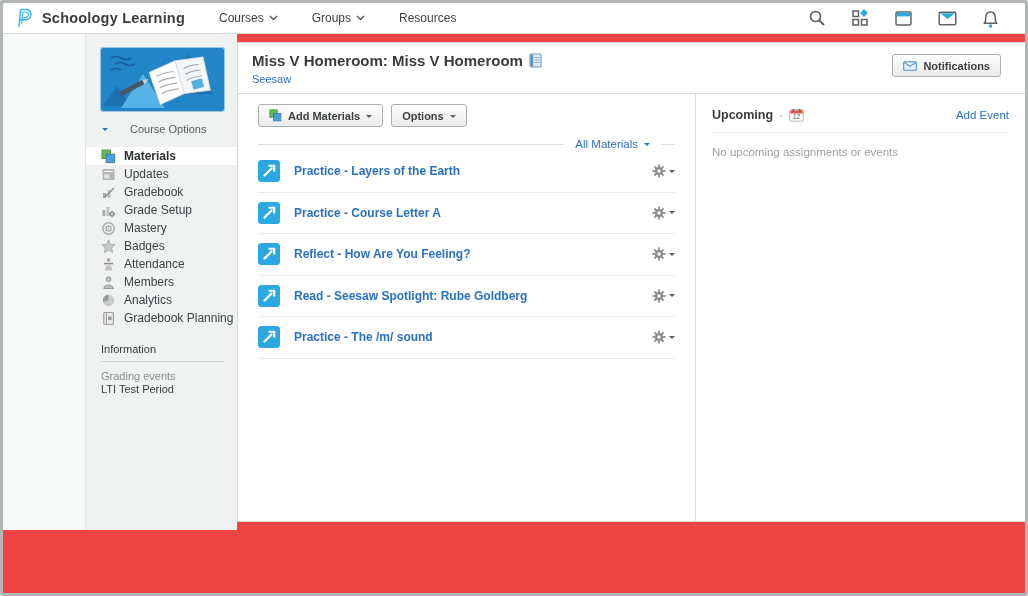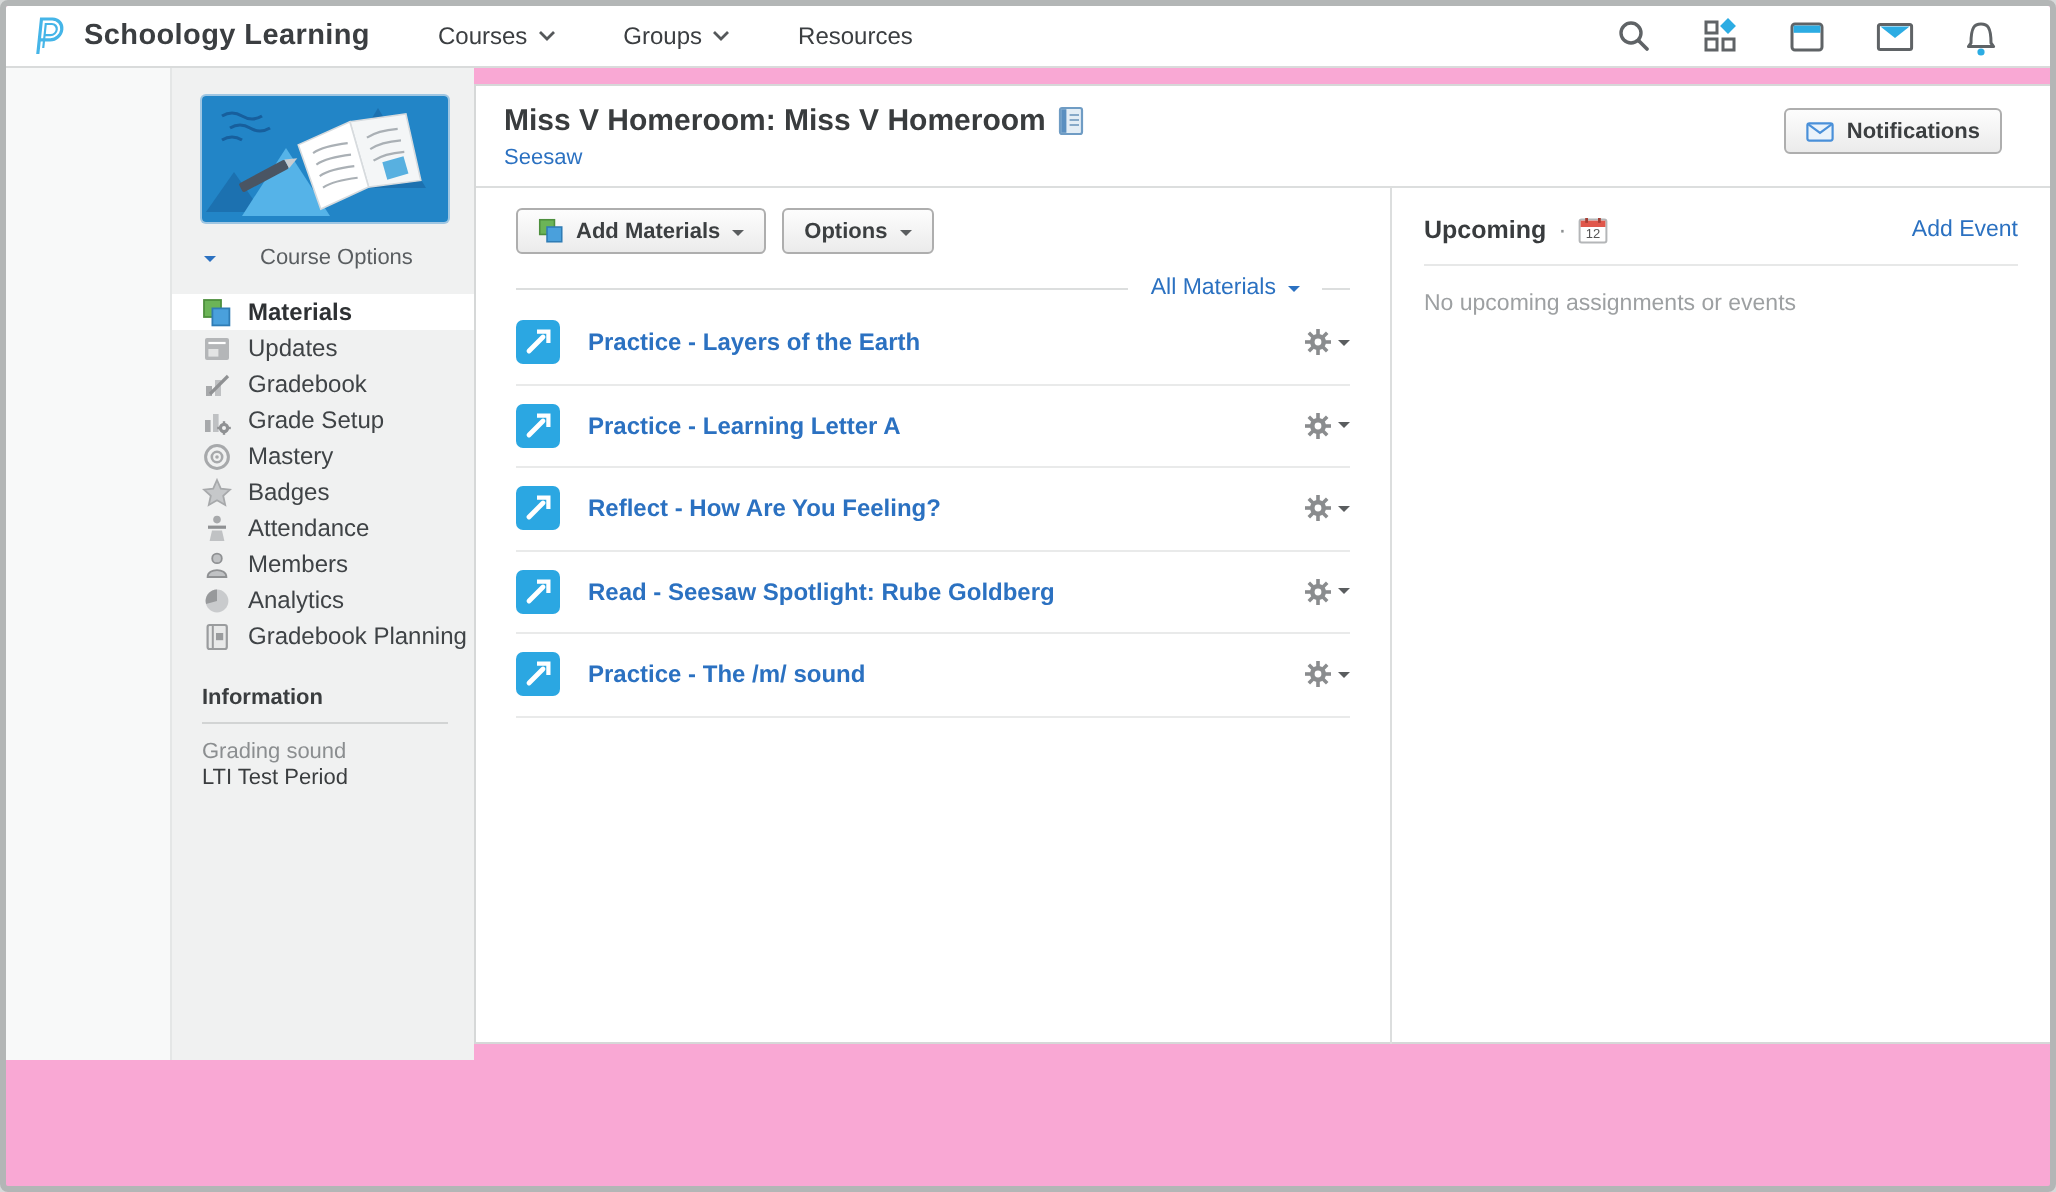--- a/index.html
+++ b/index.html
@@ -1,19 +1,19 @@
 <!DOCTYPE html>
 <html><head>
 <meta charset="utf-8">
 <style>
   * { margin:0; padding:0; box-sizing:border-box; }
   html,body { width:1028px; height:596px; font-family:"Liberation Sans", sans-serif; }
   body { background:#d7d9d9; position:relative; }
 
-  .frame { position:absolute; inset:0; border:3px solid #b3b6b6; border-radius:4px; background:#f9a8d4; overflow:hidden; }
+  .frame { position:absolute; inset:0; border:3px solid #b3b6b6; border-radius:4px; background:#ef4444; overflow:hidden; }
 
   
   .navbar { position:absolute; left:0; top:0; right:0; height:31px; background:#fff; border-bottom:1px solid #d9dbdb; display:flex; align-items:center; padding:0 14px 0 12px; }
   .brand { display:flex; align-items:center; gap:7px; cursor:pointer; }
   .brand-name { font-size:14.5px; font-weight:bold; color:#3b3e41; letter-spacing:.2px; }
   .nav-menus { display:flex; align-items:center; gap:34px; margin-left:34px; }
   .nav-menu { display:flex; align-items:center; gap:5px; font-size:12px; color:#3b3e41; cursor:pointer; }
   .nav-icons { margin-left:auto; display:flex; align-items:center; gap:25px; padding-right:12px; }
   .nav-icons > span { display:inline-flex; cursor:pointer; }
 
@@ -27,21 +27,21 @@
   .side-item .ic { width:15px; height:15px; display:inline-flex; flex:none; }
   .side-item.selected { background:#fff; font-weight:bold; color:#2e3133; }
 
   .access-box { margin:15px 13px 0 15px; background:#cfe9c2; border-radius:2px; padding:8px 9px 9px 9px; position:relative; }
   .access-title { font-size:11px; font-weight:bold; color:#3a3d3f; }
   .access-close { position:absolute; right:7px; top:5px; color:#9ecad5; font-size:13px; font-weight:bold; cursor:pointer; line-height:1; }
   .access-code { font-size:11.5px; color:#3a3d3f; margin-top:7px; }
   .access-reset { font-size:11px; color:#2b71c1; margin-top:3px; cursor:pointer; display:inline-block; }
 
   .info-block { margin:16px 13px 0 15px; }
-  .info-title { font-size:11px; font-weight:bold; color:#3a3d3f; padding-bottom:6px; border-bottom:1px solid #d2d4d4; }
+  .info-title { font-size:11px; font-weight:normal; color:#3a3d3f; padding-bottom:6px; border-bottom:1px solid #d2d4d4; }
   .info-label { font-size:11px; color:#8b8e90; margin-top:8px; }
   .info-value { font-size:11px; color:#3a3d3f; margin-top:1px; }
 
   
   .card { position:absolute; left:234px; top:39px; right:0; height:480px; background:#fff; border:1px solid #d6d8d8; border-right:none; }
   .card-header { position:relative; height:51px; border-bottom:1px solid #dcdede; padding:9px 24px 0 14px; }
   .page-title { font-size:15px; font-weight:bold; color:#393c3e; display:flex; align-items:center; gap:6px; }
   .subtitle-link { font-size:11px; color:#2b71c1; margin-top:3px; display:inline-block; cursor:pointer; }
   .btn { display:inline-flex; align-items:center; gap:6px; padding:0 10px; height:23px; background:linear-gradient(#fdfdfd,#ebebeb); border:1px solid #aeaeae; border-radius:3px; font-size:11px; font-weight:bold; color:#3c3f41; cursor:pointer; }
   .notif-btn { position:absolute; right:24px; top:11px; }
@@ -271,21 +271,21 @@
               <rect x="7" y="5.5" width="3.6" height="3.6" fill="#9a9c9e"></rect>
             </svg>
           </span>
         <span>Gradebook Planning</span>
       </li>
     </ul>
 
 
     <div class="info-block">
       <div class="info-title">Information</div>
-      <div class="info-label">Grading sound</div>
+      <div class="info-label">Grading events</div>
       <div class="info-value">LTI Test Period</div>
     </div>
   </aside>
 
   <main class="card">
     <div class="card-header">
       <h1 class="page-title">
         <span>Miss V Homeroom: Miss V Homeroom</span>
         <span style="display:inline-flex">
           <svg width="13" height="15" viewBox="0 0 13 15">
@@ -369,21 +369,21 @@
             </span>
           </li>
           <li class="mat-row">
             <span style="display:inline-flex">
                 <svg width="22" height="22" viewBox="0 0 22 22">
                   <rect width="22" height="22" rx="3.5" fill="#2ba7e2"></rect>
                   <line x1="6.5" y1="15.5" x2="13.5" y2="8.5" stroke="#fff" stroke-width="2.4" stroke-linecap="round"></line>
                   <polyline points="10.5,5.8 16.2,5.8 16.2,11.5" fill="none" stroke="#fff" stroke-width="2.1"></polyline>
                 </svg>
               </span>
-            <a class="mat-link">Practice - Learning Letter A</a>
+            <a class="mat-link">Practice - Course Letter A</a>
             <span class="row-menu">
               <span style="display:inline-flex">
                   <svg width="14" height="14" viewBox="0 0 14 14">
                     <g fill="#8a8c8e">
                       <rect x="6.1" y="0.5" width="1.8" height="3"></rect>
                       <rect x="6.1" y="10.5" width="1.8" height="3"></rect>
                       <rect x="0.5" y="6.1" width="3" height="1.8"></rect>
                       <rect x="10.5" y="6.1" width="3" height="1.8"></rect>
                       <rect x="6.1" y="0.5" width="1.8" height="3" transform="rotate(45 7 7)"></rect>
                       <rect x="6.1" y="10.5" width="1.8" height="3" transform="rotate(45 7 7)"></rect>

